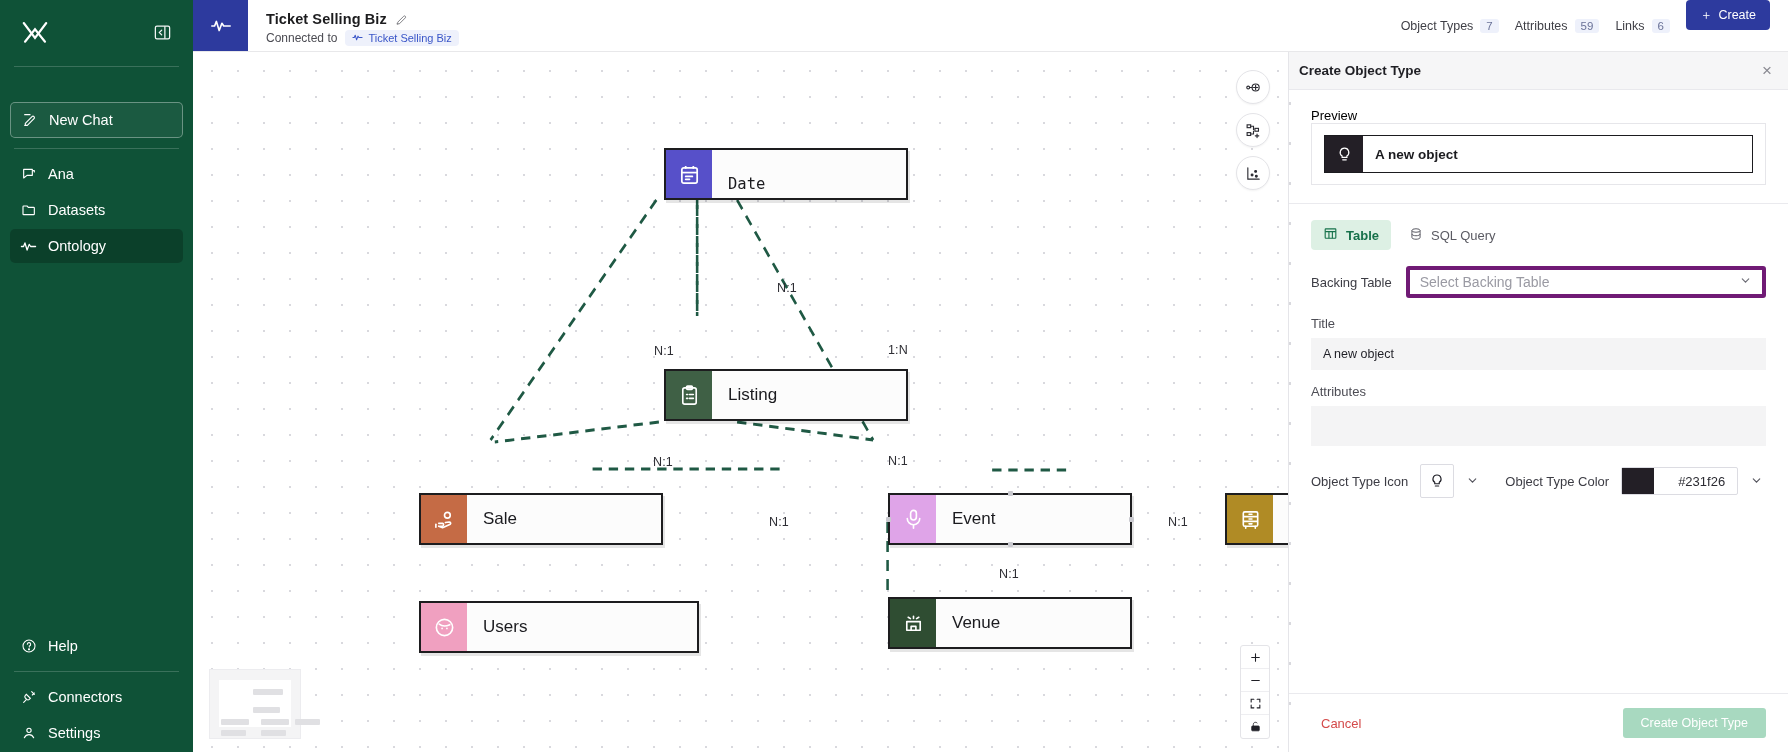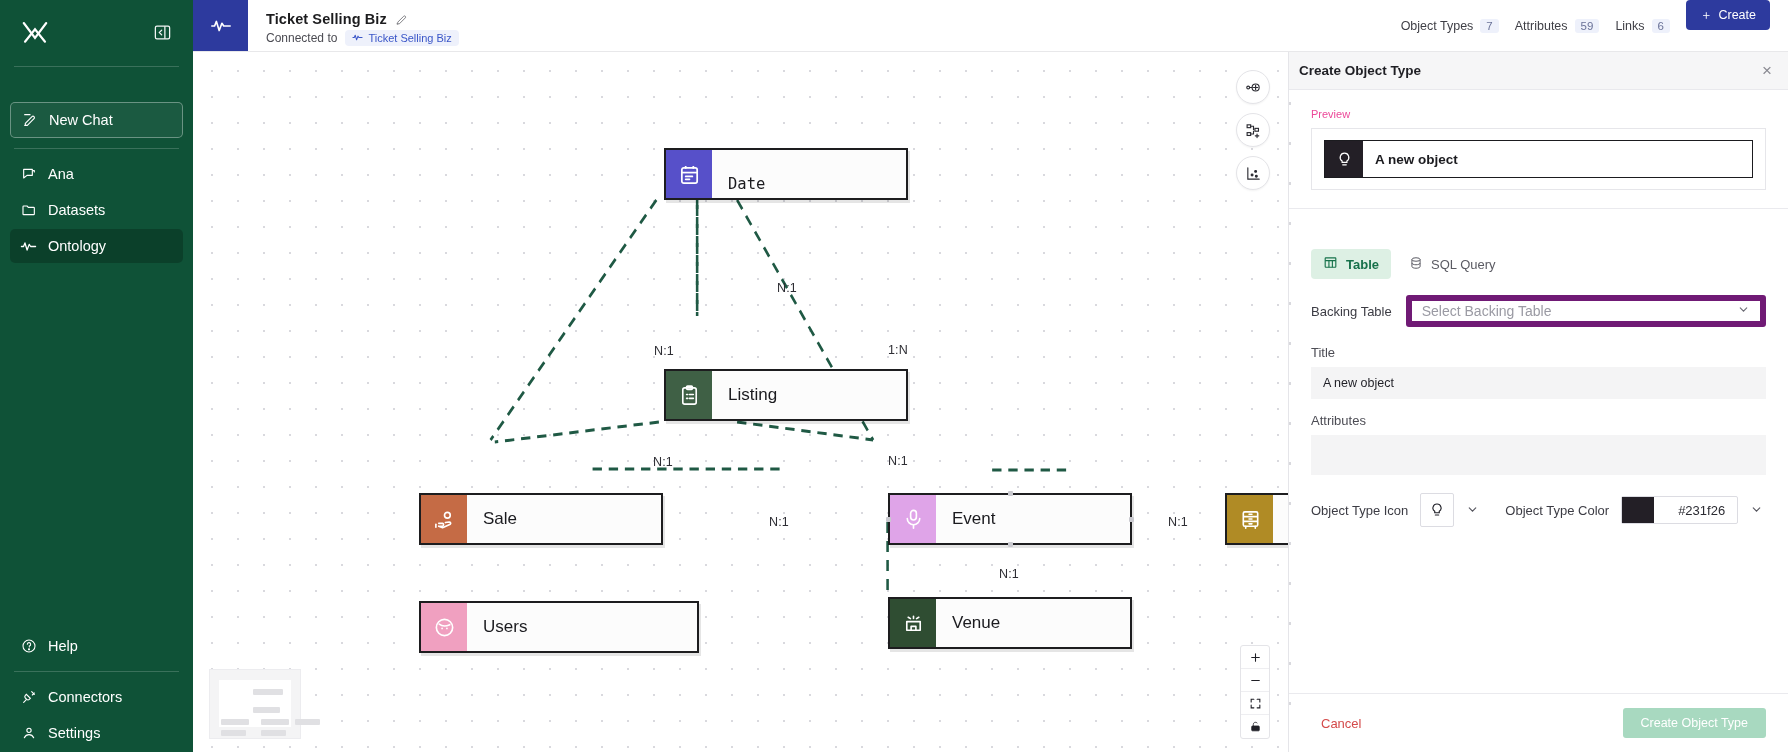--- a/index.html
+++ b/index.html
@@ -159,39 +159,39 @@
   }
   .p-head {
     height: 38px; flex:0 0 38px;
     background:#f6f6f7;
     border-bottom:1px solid #e9e9ed;
     display:flex; align-items:center; padding: 0 16px 0 10px;
   }
   .p-title { font-size:13.5px; font-weight:700; color:#1f1f24; }
   .p-close { margin-left:auto; font-size:17px; color:#8a8a92; cursor:pointer; line-height:1; }
   .p-body { padding: 18px 22px 0 22px; }
-  .p-lbl { font-size:11px; color:#ec4899; margin-bottom:8px; }
+  .p-lbl { font-size:13px; color:#000000; }
   .preview-box { border:1px solid #e6e6ea; padding: 11px 12px; margin-bottom: 18px; }
   .preview-node { display:flex; border:1.5px solid #1b1b1f; height: 38px; background:#fff; }
   .pn-ico { width: 38px; flex:0 0 38px; background:#231f26; display:flex; align-items:center; justify-content:center; color:#fff;}
   .pn-label { display:flex; align-items:center; padding-left: 12px; font-size:13.5px; color:#1b1b1f; font-weight:600;}
   .p-sep { height:1px; background:#eaeaee; margin: 4px -22px 16px -22px; }
 
   .seg-row { display:flex; align-items:center; gap: 6px; margin-bottom: 16px; }
   .seg {
     display:flex; align-items:center; gap:8px;
     height:30px; padding: 0 12px; border-radius:4px;
-    font-size:13px; color:#5b5b63; cursor:pointer;margin-top:24px;
+    font-size:13px; color:#5b5b63; cursor:pointer;
   }
   .seg.active { background:#ddf0e4; color:#16714a; font-weight:600; }
 
   .field-row { display:flex; align-items:center; gap: 14px; margin-bottom: 18px;}
   .field-lbl { font-size:13px; color:#3c3c44; }
   .select {
-    flex:1 1 auto; height:32px; border:6px solid #701a75; border-radius:3px;
+    flex:1 1 auto; height:32px; border:4px solid #701a75; border-radius:3px;
     display:flex; align-items:center; padding: 0 10px;
     font-size:14px; color:#9a9aa3; cursor:pointer;
   }
   .select .caret { margin-left:auto; color:#6d6d76; }
 
   .form-lbl { font-size:13px; color:#4d4d55; margin-bottom:7px; }
   .input-ro {
     background:#f4f4f5; height:32px; display:flex; align-items:center;
     padding: 0 12px; font-size:12.5px; color:#1f1f26; margin-bottom: 14px;
     cursor:text;

